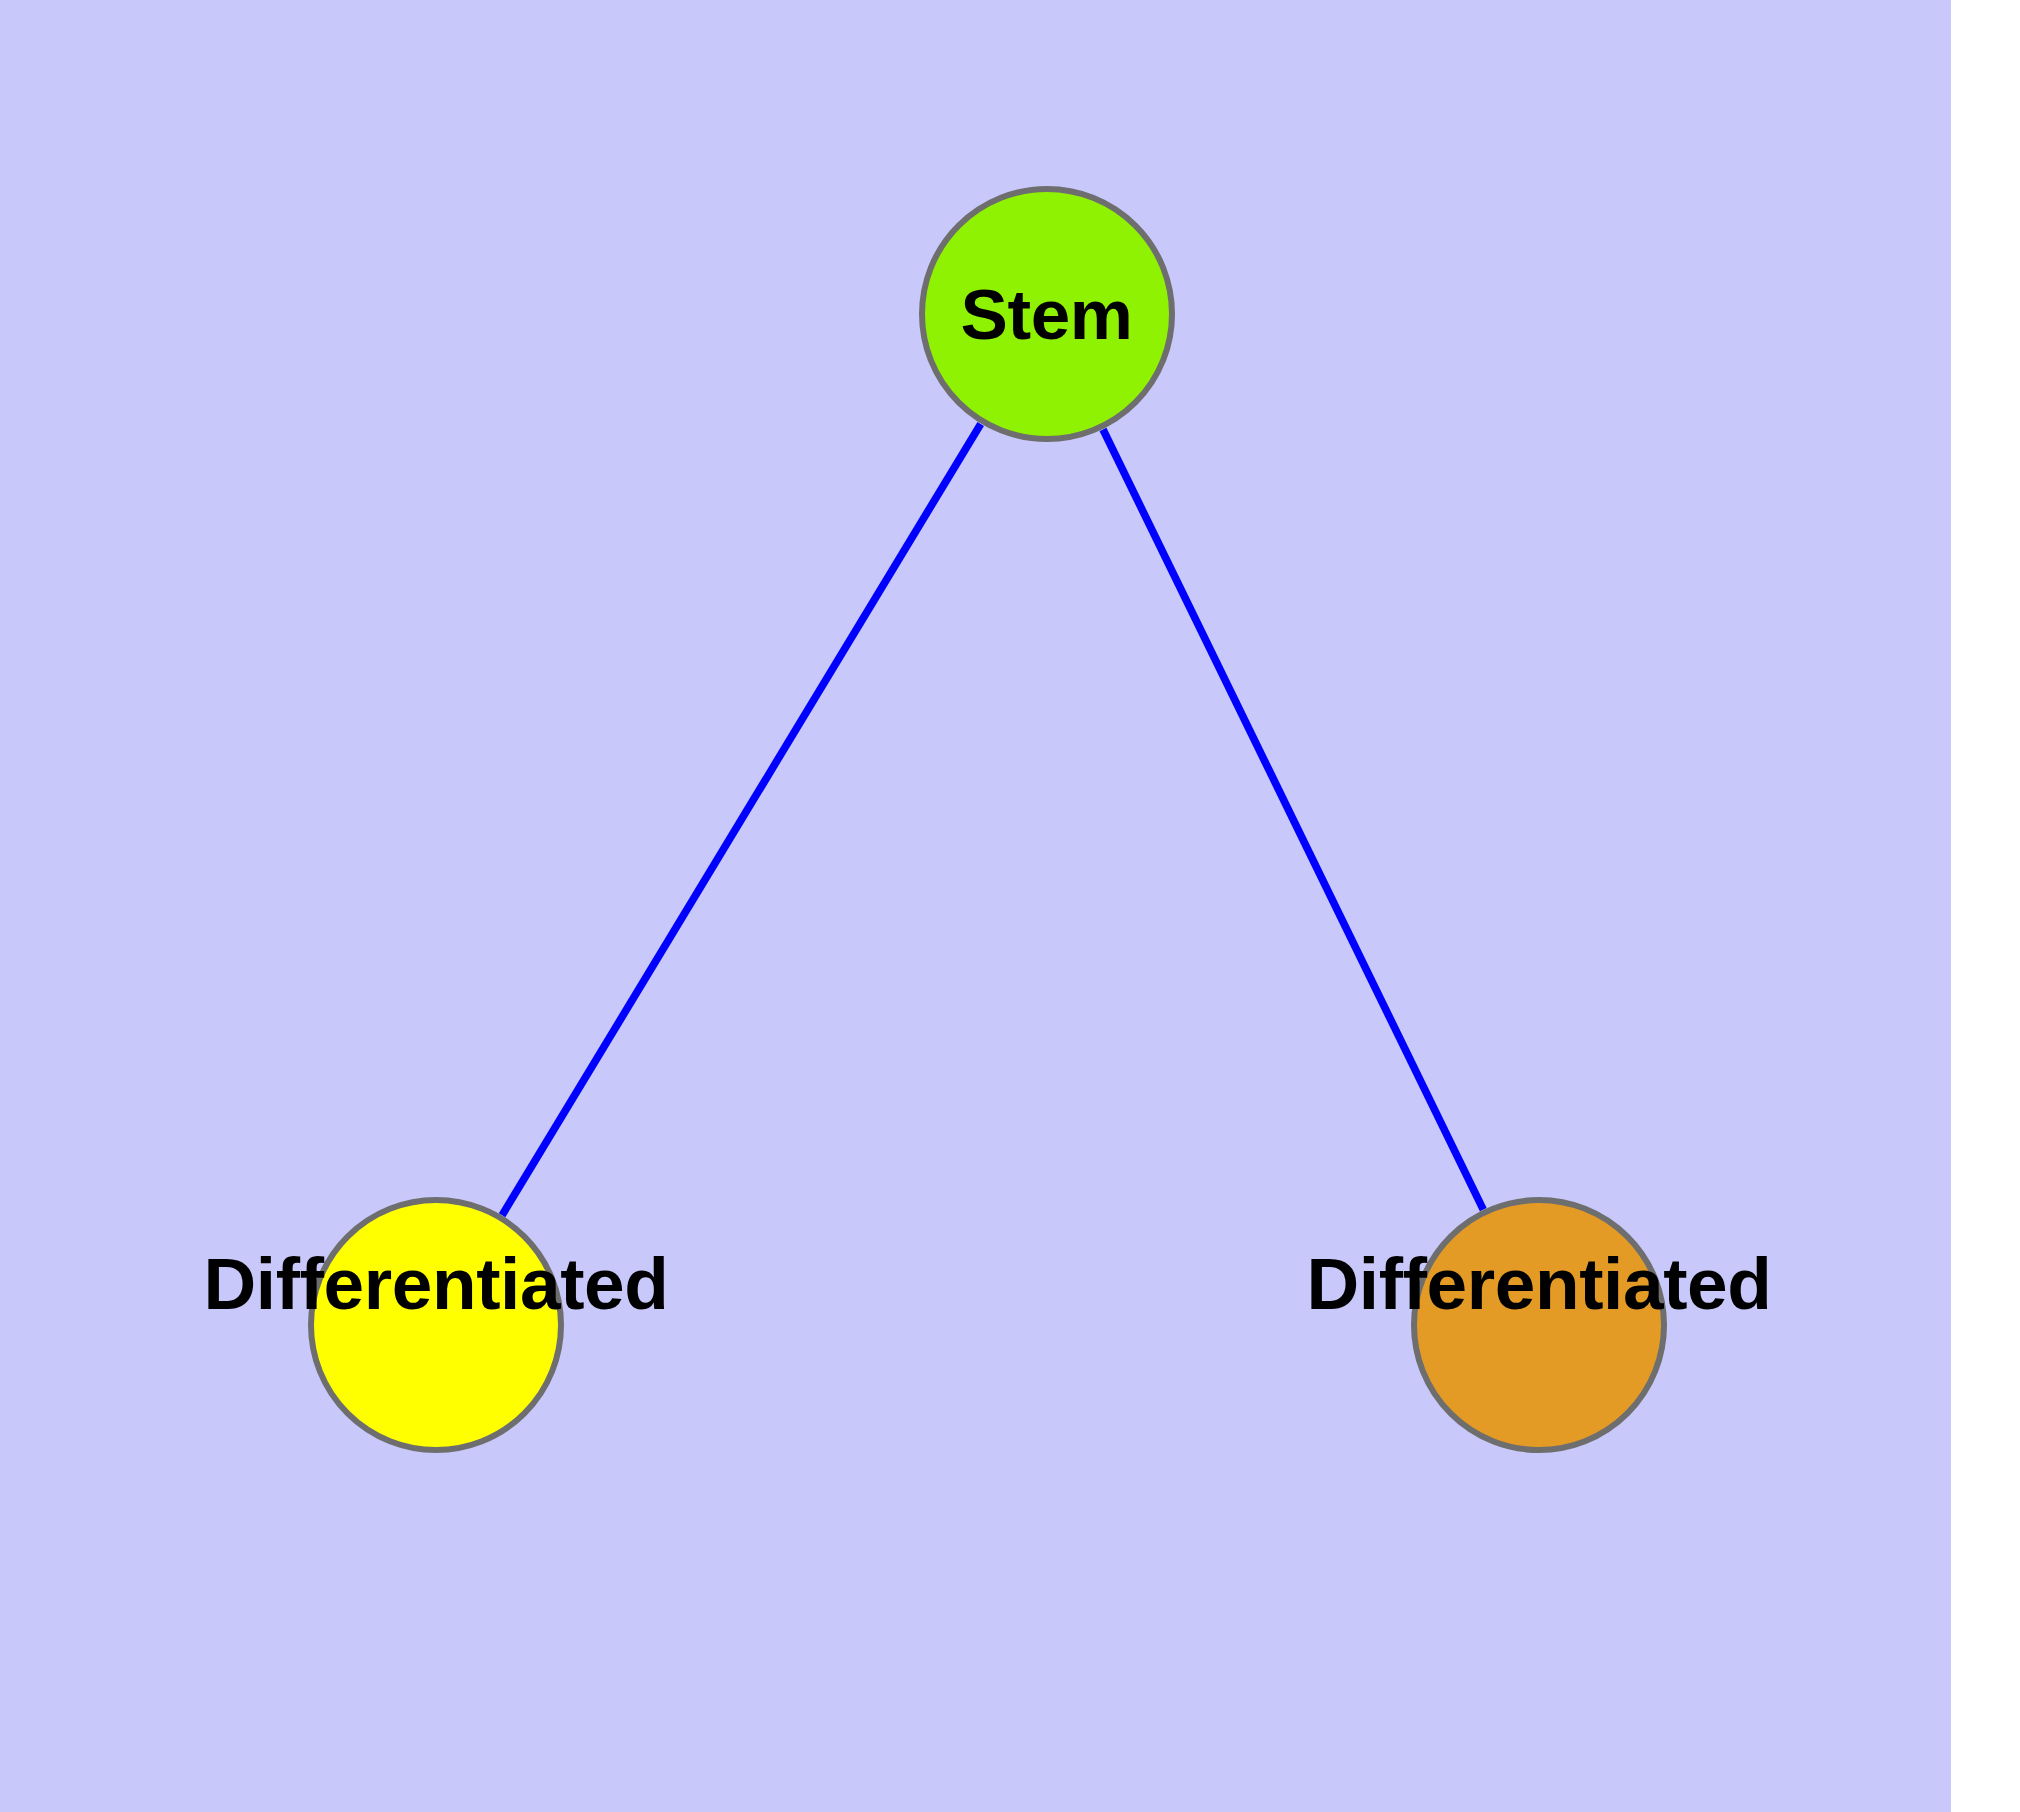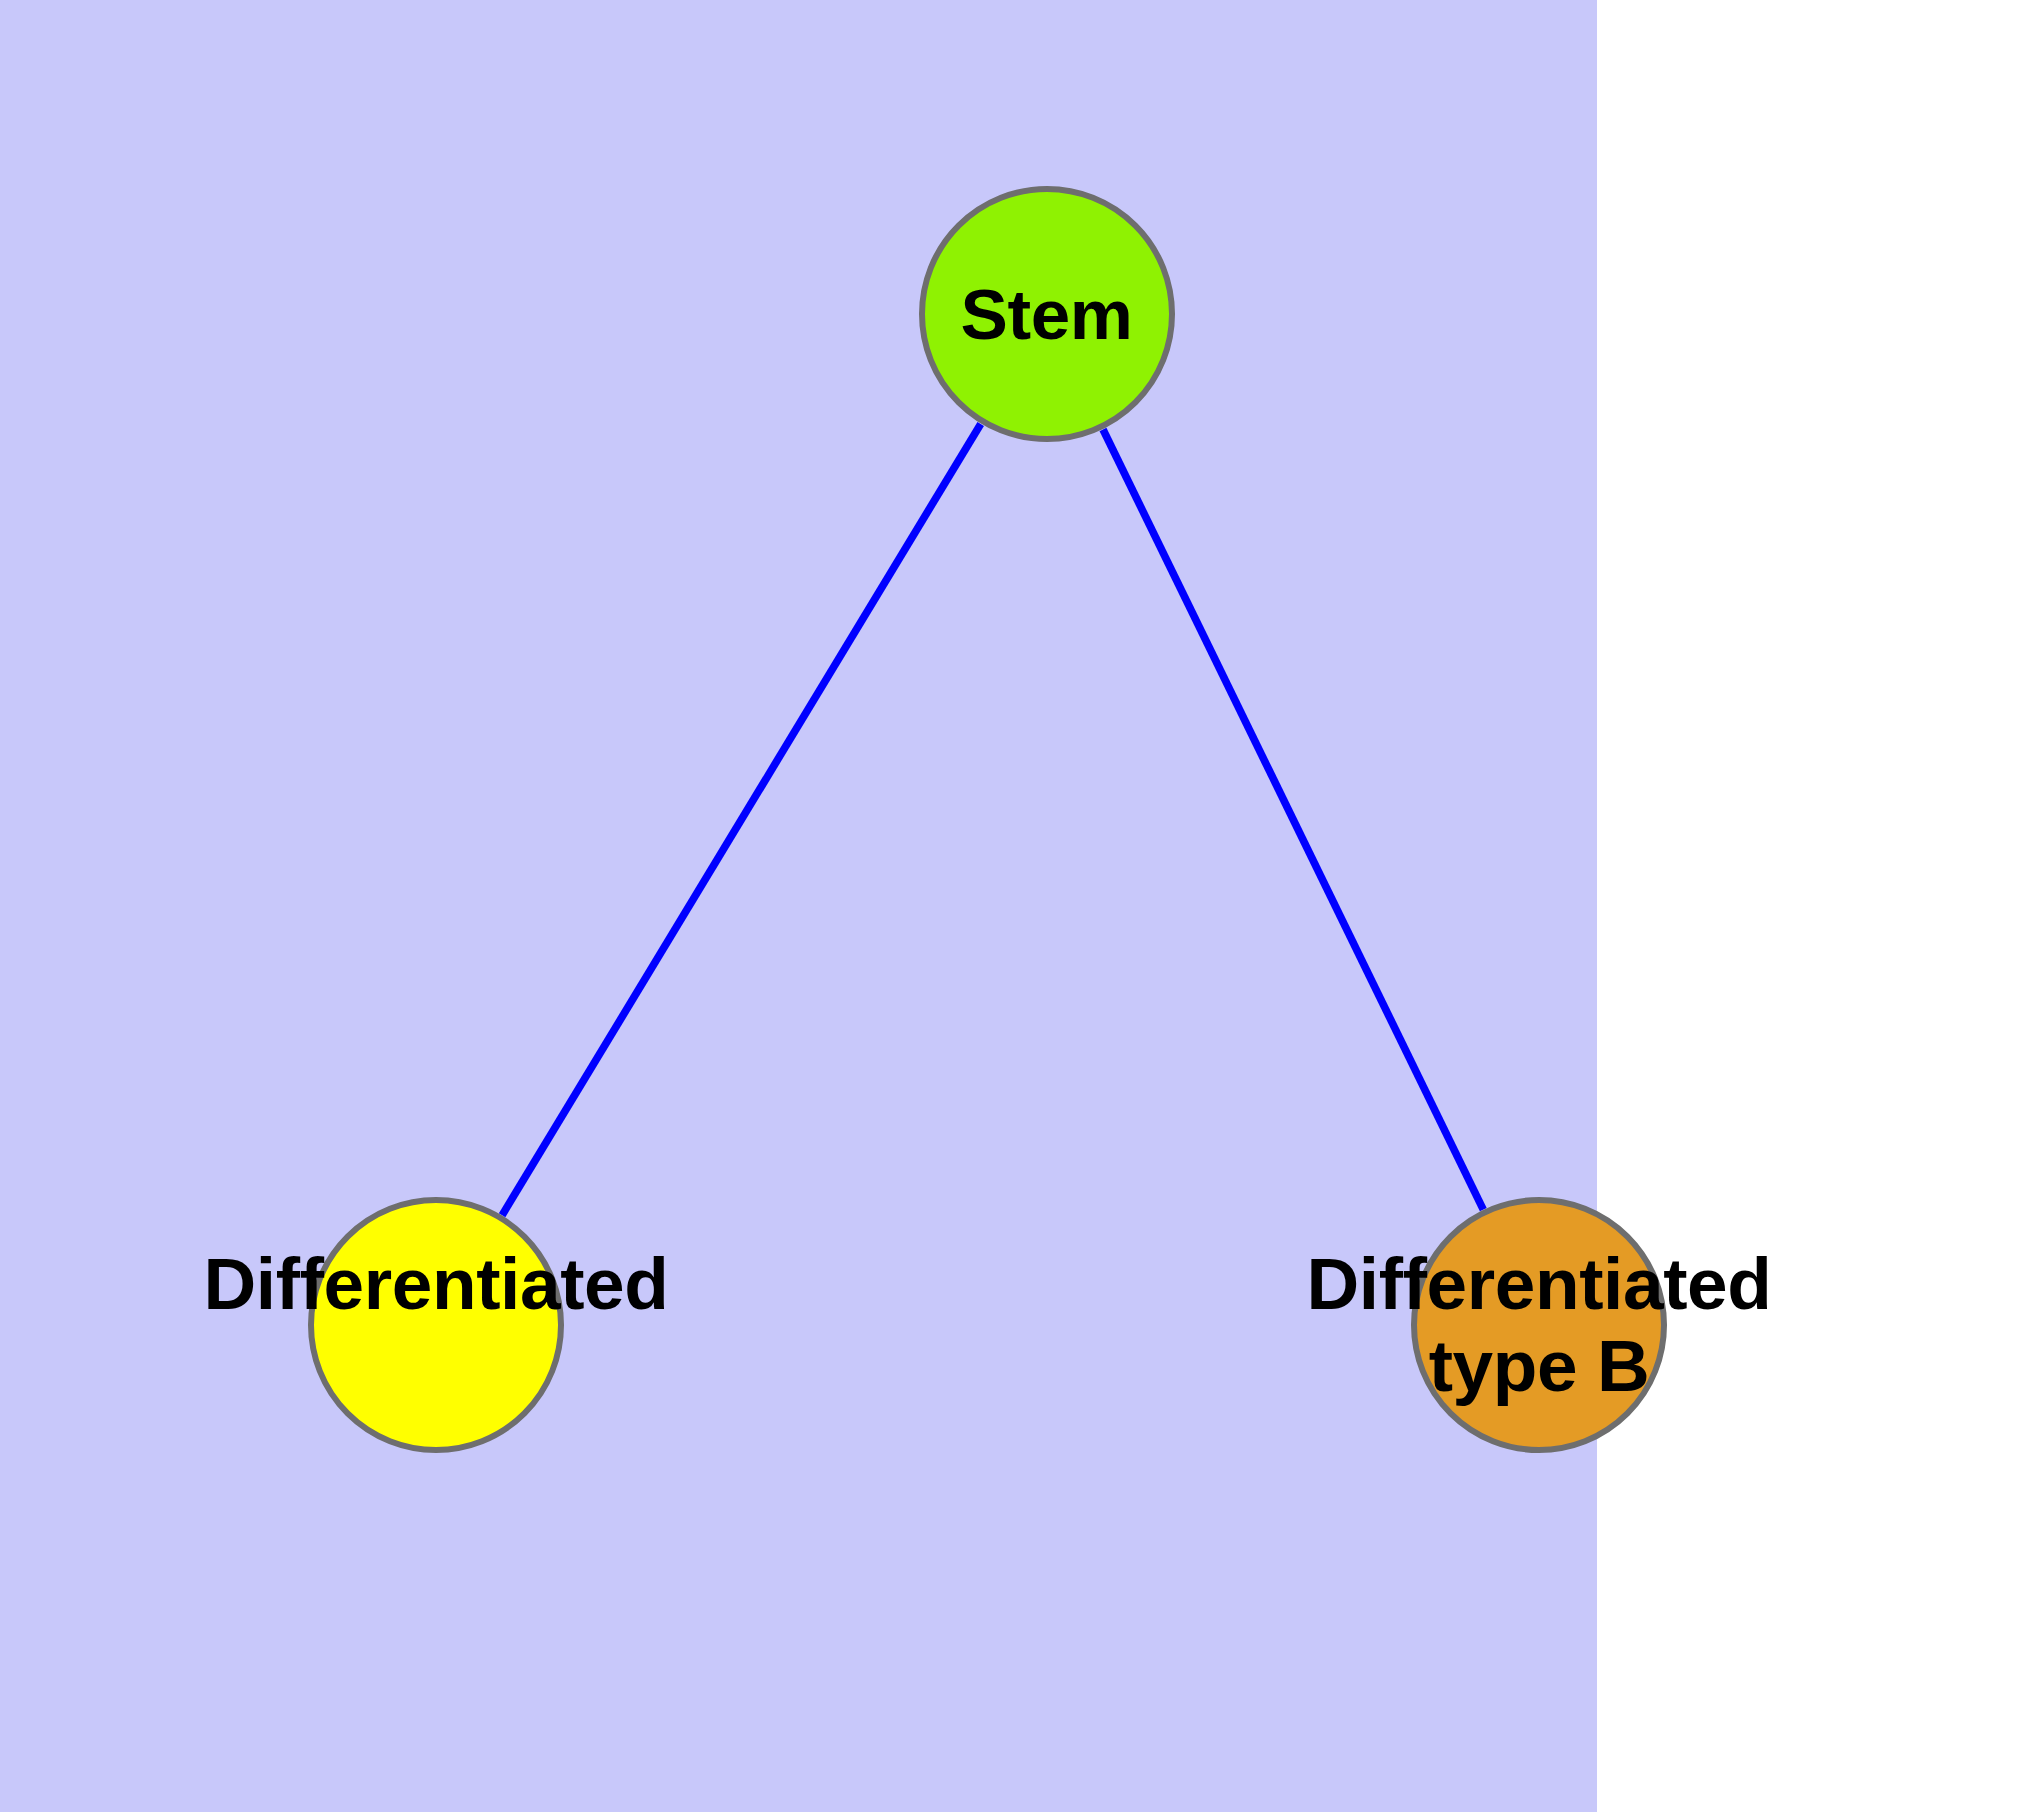--- a/index.html
+++ b/index.html
@@ -7,21 +7,21 @@
     padding: 0;
   }
   body {
     width: 2021px;
     height: 1812px;
     overflow: hidden;
     font-family: "Liberation Sans", sans-serif;
   }
   #canvas {
     position: relative;
-    width: 1597px;
+    width: 1951px;
     height: 1812px;
     background: #c8c8fa;
   }
   #edge-layer {
     position: absolute;
     left: 0;
     top: 0;
     width: 2021px;
     height: 1812px;
   }
@@ -99,17 +99,16 @@
   <div class="node-label" id="label-stem" style="left: 792px; top: 275px;">
     <div>Stem</div>
   </div>
 
   <div class="node-label" id="label-diff-a" style="left: 12px; top: 1243px;">
     <div>Differentiated</div>
   </div>
 
   <div class="node-label" id="label-diff-b" style="left: 1115px; top: 1243px;">
     <div>Differentiated</div>
-    <div>type B</div>
   </div>
 
 </div>
 
 
 </body></html>

